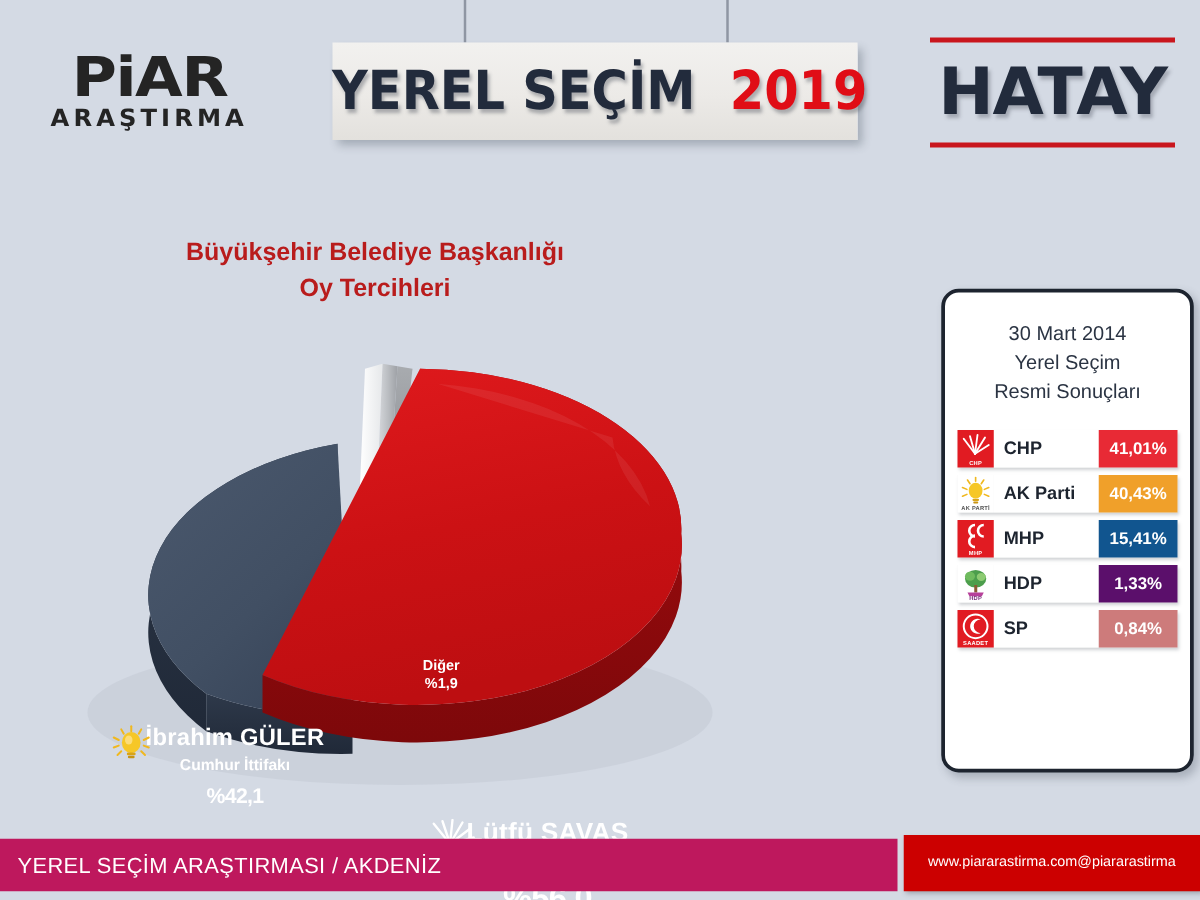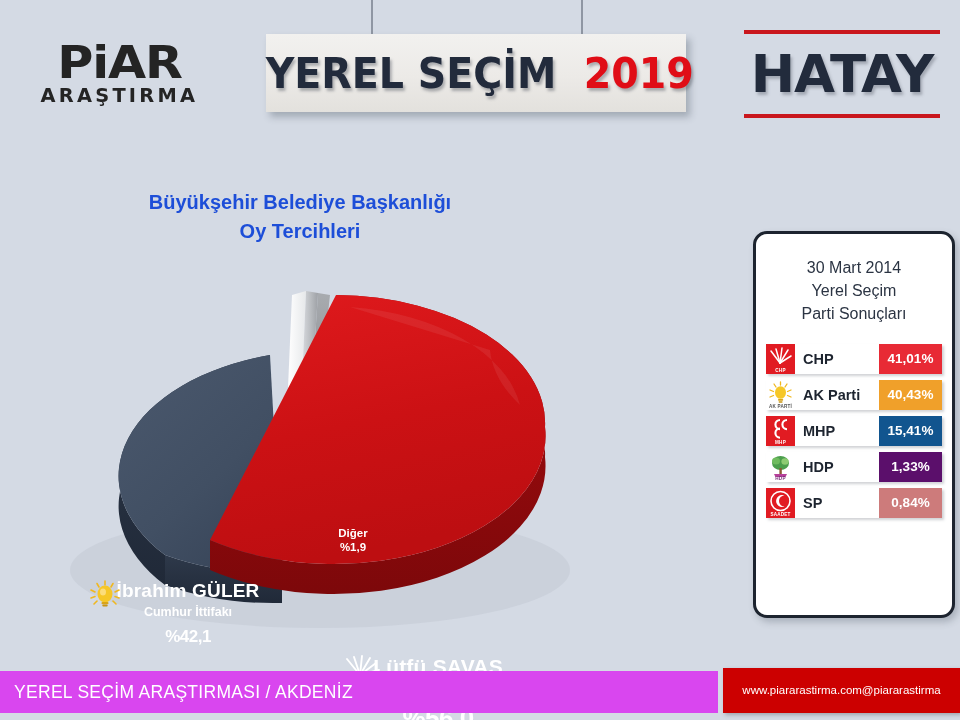--- a/index.html
+++ b/index.html
@@ -55,21 +55,21 @@
     display:flex;align-items:center;justify-content:center;
     font-family:"DejaVu Sans", sans-serif;
     font-size:52px;font-weight:bold;color:#222b3c;
     letter-spacing:-1px;transform:scaleX(1.02);
     text-shadow:2px 3px 3px rgba(95,100,112,.42);
   }
 
   
   #chart-title{
     position:absolute;left:60px;top:188px;width:480px;
-    text-align:center;color:#1d4ed8;
+    text-align:center;color:#b91c1c;
     font-size:20px;font-weight:bold;line-height:1.45;
   }
 
   
   #pie-wrap{position:absolute;left:20px;top:255px;width:580px;height:380px;}
   #pie-wrap svg{position:absolute;left:0;top:0;}
 
   .pie-label{position:absolute;text-align:center;color:#ffffff;pointer-events:none;}
 
   #label-akp{left:68px;top:325px;width:200px;}
@@ -121,21 +121,21 @@
     font-size:14.5px;font-weight:bold;color:#1d242f;
   }
   .party-pct{
     flex:0 0 63px;display:flex;align-items:center;justify-content:center;
     font-size:13.5px;font-weight:bold;color:#ffffff;
   }
 
   
   #footer-bar{
     position:absolute;left:0;top:671px;width:718px;height:42px;
-    background:#d946ef;display:flex;align-items:center;
+    background:#be185d;display:flex;align-items:center;
   }
   #footer-text{
     margin-left:14px;color:#ffffff;font-size:17.5px;letter-spacing:.3px;
   }
   #footer-badge{
     position:absolute;left:723px;top:668px;width:237px;height:45px;
     background:#cc0000;
     display:flex;flex-direction:row;align-items:center;justify-content:center;
     box-shadow:2px 2px 4px rgba(60,66,78,.35);
   }
@@ -292,21 +292,21 @@
   <div class="pie-label" id="label-other">
     <div class="nm">Diğer</div>
     <div class="pc">%1,9</div>
   </div>
 </div>
 
 <div id="results-panel">
   <div id="panel-heading">
     <div>30 Mart 2014</div>
     <div>Yerel Seçim</div>
-    <div>Parti Sonuçları</div>
+    <div>Resmi Sonuçları</div>
   </div>
 
   <div id="party-list">
 
     <div class="party-row">
       <div class="party-logo" style="background:#e11b22">
         <svg viewBox="0 0 29 30" width="29" height="30">
           <g stroke="#ffffff" stroke-width="1.5" stroke-linecap="round">
             <line x1="14" y1="19" x2="5" y2="7"></line>
             <line x1="14" y1="19" x2="10" y2="5"></line>

